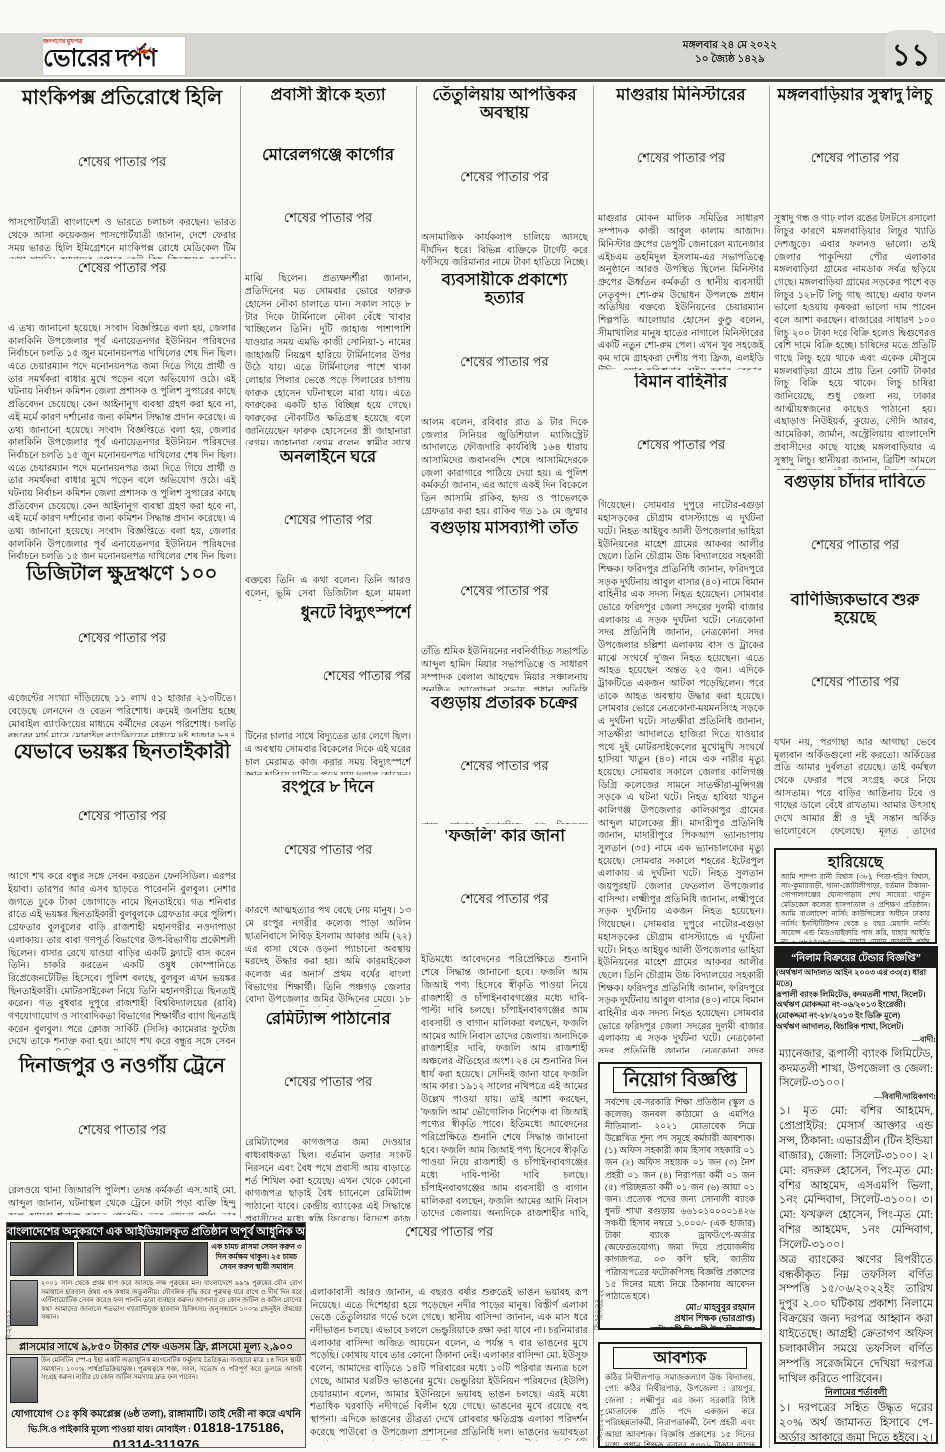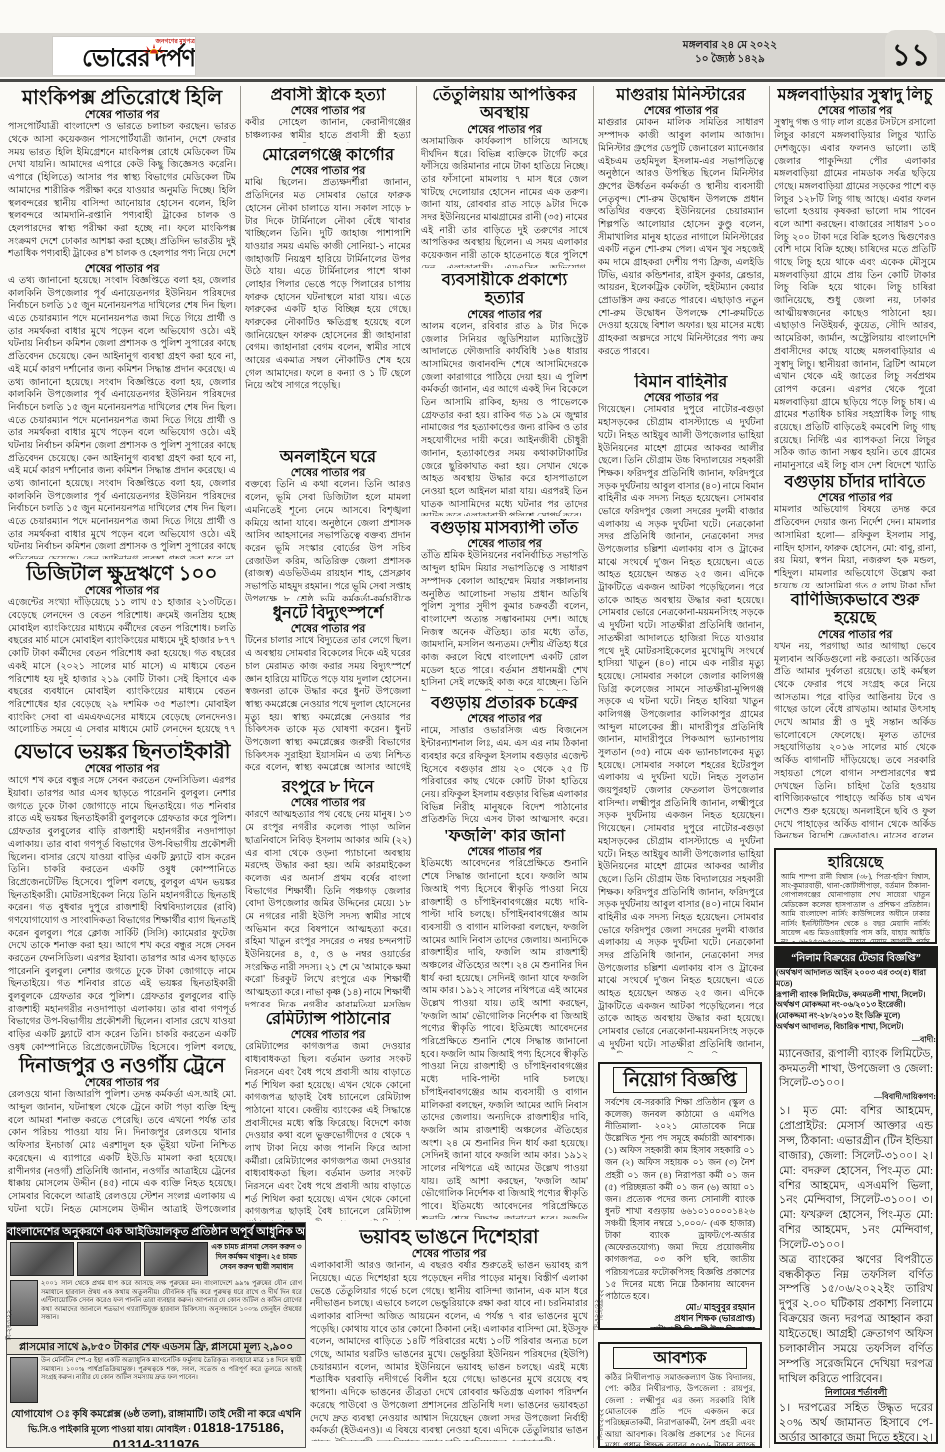--- a/index.html
+++ b/index.html
@@ -1,36 +1,36 @@
 <!DOCTYPE html>
 <html><head>
 <meta charset="utf-8">
 <style>
   html,body{margin:0;padding:0;background:#e9e7e2;}
   .page{position:relative;width:945px;height:1452px;background:#fbfaf6;overflow:hidden;
         font-family:"Liberation Serif",serif;color:#141412;}
   
   .gray-band{position:absolute;left:0;top:33px;width:945px;height:44px;background:#d7d5d0;}
-  .masthead{position:absolute;left:52px;top:36px;width:142px;height:38px;background:#fff;
-            border:1px solid #cfcdc8;text-align:right;overflow:hidden;}
+  .masthead{position:absolute;left:42px;top:36px;width:142px;height:38px;background:#fff;
+            border:1px solid #cfcdc8;text-align:left;overflow:hidden;}
   .tagline{font-size:6px;color:#c6231b;font-weight:bold;line-height:8px;}
   .mtitle{font-size:24px;font-weight:bold;line-height:26px;letter-spacing:-1px;}
   .sun{position:absolute;right:26px;top:6px;width:30px;height:12px;}
   .dateblock{position:absolute;right:168px;top:38px;text-align:center;font-size:10.5px;
              line-height:14px;font-weight:bold;color:#222;}
   .pagetab{position:absolute;right:8px;top:30px;width:52px;height:47px;background:#dedcd6;
            border-radius:10px 10px 0 0;text-align:center;font-size:30px;font-weight:bold;line-height:50px;}
   .toprule{position:absolute;left:0;top:79px;width:945px;height:3px;background:#4a4a48;}
   
   .col{position:absolute;top:86px;overflow:hidden;}
-  .art{display:flex;flex-direction:column;overflow:hidden;box-sizing:border-box;padding-bottom:3px;}
+  .art{display:flex;flex-direction:column;overflow:hidden;box-sizing:border-box;padding-bottom:3px;gap:48px;}
   .hl{margin:0;font-size:16.5px;font-weight:bold;text-align:center;line-height:1.12;}
   .colw .hl{font-size:20px;}
   .wideblk .hl{font-size:19px;}
-  .cont{font-size:11px;font-weight:bold;text-align:center;line-height:12px;}
+  .cont{font-size:13px;font-weight:normal;text-align:center;line-height:12px;}
   .bd{flex:1;overflow:hidden;font-size:9.4px;line-height:1.35;text-align:justify;text-justify:inter-word;}
   .vrule{position:absolute;width:1px;background:#9a978f;}
   
   .nbox{position:absolute;border:2px solid #1d1d1b;box-sizing:border-box;padding:3px 5px;overflow:hidden;background:#fbfaf6;}
   .ntitle{font-size:19px;font-weight:bold;text-align:center;border:1px solid #1d1d1b;margin:0 8px 3px;line-height:1.25;}
   .ntitle.plain{border:none;}
   .nbody{font-size:8.8px;line-height:1.38;text-align:justify;}
   .nsig{font-size:8.8px;font-weight:bold;text-align:right;line-height:1.35;}
   .nsig div{line-height:1.3;}
   
@@ -133,21 +133,21 @@
     <div class="cont">শেষের পাতার পর</div>
     <div class="bd">মাঝি ছিলেন। প্রত্যক্ষদর্শীরা জানান, প্রতিদিনের মত সোমবার ভোরে ফারুক হোসেন নৌকা চালাতে যান। সকাল সাড়ে ৮ টার দিকে টার্মিনালে নৌকা বেঁধে খাবার খাচ্ছিলেন তিনি। দুটি জাহাজ পাশাপাশি যাওয়ার সময় এমভি কাজী সোনিয়া-১ নামের জাহাজটি নিয়ন্ত্রণ হারিয়ে টার্মিনালের উপর উঠে যায়। এতে টার্মিনালের পাশে থাকা লোহার পিলার ভেঙে পড়ে পিলারের চাপায় ফারুক হোসেন ঘটনাস্থলে মারা যায়। এতে ফারুকের একটি হাত বিচ্ছিন্ন হয়ে গেছে। ফারুকের নৌকাটিও ক্ষতিগ্রস্থ হয়েছে বলে জানিয়েছেন ফারুক হোসেনের স্ত্রী জাহানারা বেগম। জাহানারা বেগম বলেন, স্বামীর সাথে আয়ের একমাত্র সম্বল নৌকাটিও শেষ হয়ে গেল আমাদের। ফলে ৪ কন্যা ও ১ টি ছেলে নিয়ে অথৈ সাগরে পড়েছি।</div>
   </div>
 
   <div class="art" style="height: 156px;">
     <h2 class="hl">অনলাইনে ঘরে</h2>
     <div class="cont">শেষের পাতার পর</div>
     <div class="bd">বক্তব্যে তিনি এ কথা বলেন। তিনি আরও বলেন, ভূমি সেবা ডিজিটাল হলে মামলা এমনিতেই শূন্যে নেমে আসবে। বিশৃঙ্খলা কমিয়ে আনা যাবে। অনুষ্ঠানে জেলা প্রশাসক আসিব আহসানের সভাপতিত্বে বক্তব্য প্রদান করেন ভূমি সংস্কার বোর্ডের উপ সচিব রেজাউল করিম, অতিরিক্ত জেলা প্রশাসক (রাজস্ব) এডভিউএম রায়হান শাহ, প্রেসক্লাব সভাপতি মাহমুদ রহমান। পরে ভূমি সেবা সপ্তাহ উপলক্ষে ৮ শ্রেষ্ঠ ভূমি কর্মকর্তা-কর্মচারীকে সম্মাননা প্রদান করা হয়।</div>
   </div>
 
-  <div class="art" style="height: 174px;">
+  <div class="art" style="height: 174px; align-items: flex-end;">
     <h2 class="hl">ধুনটে বিদ্যুৎস্পর্শে</h2>
     <div class="cont">শেষের পাতার পর</div>
     <div class="bd">টিনের চালার সাথে বিদ্যুতের তার লেগে ছিল। এ অবস্থায় সোমবার বিকেলের দিকে এই ঘরের চাল মেরামত কাজ করার সময় বিদ্যুৎস্পর্শে জ্ঞান হারিয়ে মাটিতে পড়ে যায় দুলাল হোসেন। স্বজনরা তাকে উদ্ধার করে ধুনট উপজেলা স্বাস্থ্য কমপ্লেক্সে নেওয়ার পথে দুলাল হোসেনের মৃত্যু হয়। স্বাস্থ্য কমপ্লেক্সে নেওয়ার পর চিকিৎসক তাকে মৃত ঘোষণা করেন। ধুনট উপজেলা স্বাস্থ্য কমপ্লেক্সের জরুরী বিভাগের চিকিৎসক সুরাইয়া ইয়াসমিন এ তথ্য নিশ্চিত করে বলেন, স্বাস্থ্য কমপ্লেক্সে আসার আগেই দুলাল হোসেনের মৃত্যু হয়েছে। তাকে চিকিৎসাসেবা দেওয়ার সময় পাওয়া যায়নি।</div>
   </div>
 
   <div class="art" style="height: 232px;">
     <h2 class="hl">রংপুরে ৮ দিনে</h2>
     <div class="cont">শেষের পাতার পর</div>
     <div class="bd">কারণে আত্মহত্যার পথ বেছে নেয় মানুষ। ১৩ মে রংপুর নগরীর কলেজ পাড়া অলিন ছাত্রনিবাসে নিবিড় ইসলাম আকার অমি (২২) এর বাসা থেকে ওড়না প্যাচানো অবস্থায় মরদেহ উদ্ধার করা হয়। অমি কারমাইকেল কলেজ এর অনার্স প্রথম বর্ষের বাংলা বিভাগের শিক্ষার্থী। তিনি পঞ্চগড় জেলার বোদা উপজেলার জমির উদ্দিনের মেয়ে। ১৮ মে নগরের নারী ইউপি সদস্য স্বামীর সাথে অভিমান করে বিষপানে আত্মহত্যা করে। রহিমা খাতুন রংপুর সদরের ৩ নম্বর চন্দনপাট ইউনিয়নের ৪, ৫, ও ৬ নম্বর ওয়ার্ডের সংরক্ষিত নারী সদস্য। ২১ শে মে 'আমাকে ক্ষমা করো' চিরকুট লিখে রংপুরে এক শিক্ষার্থী আত্মহত্যা করে। নাভা কৃষ্ণ (১৪) নামে শিক্ষার্থী দুপুরের দিকে নগরীর কারামতিয়া মসজিদ সংলগ্ন একটি ভাড়া বাসা থেকে উদ্ধার করে পুলিশ। ওই শিক্ষার্থী রংপুর সরকারি বালিকা উচ্চ বিদ্যালয়ের নবম শ্রেণির ছাত্রী।</div>
   </div>
@@ -217,21 +217,20 @@
 
   <div class="art" style="height: 250px;">
     <h2 class="hl">বাণিজ্যিকভাবে শুরু হয়েছে</h2>
     <div class="cont">শেষের পাতার পর</div>
     <div class="bd">যখন নয়, পরগাছা আর আগাছা ভেবে মূল্যবান অর্কিডগুলো নষ্ট করতো। অর্কিডের প্রতি আমার দুর্বলতা রয়েছে। তাই কর্মস্থল থেকে ফেরার পথে সংগ্রহ করে নিয়ে আসতাম। পরে বাড়ির আঙিনায় টবে ও গাছের ডালে বেঁধে রাখতাম। আমার উৎসাহ দেখে আমার স্ত্রী ও দুই সন্তান অর্কিড ভালোবেসে ফেলেছে। মূলত তাদের সহযোগিতায় ২০১৬ সালের মার্চ থেকে অর্কিড বাগানটি দাঁড়িয়েছে। তবে সরকারি সহায়তা পেলে বাগান সম্প্রসারণের স্বপ্ন দেখছেন তিনি। চাহিদা তৈরি হওয়ায় বাণিজ্যিকভাবে পাহাড়ে অর্কিড চাষ এখন দেশেও শুরু হয়েছে। অনলাইনে ছবি ও ফুল দেখে পাহাড়ের অর্কিড বাগান থেকে অর্কিড কিনছেন বিদেশি ক্রেতারাও। নাসের বলেন, আমি নিজেও মিয়ানমার ও অনলাইনে যোগাযোগ করে অর্কিডগাছ সংগ্রহ করেছি।</div>
   </div>
 </div>
 
   <div class="col wideblk" style="left:310px;top:1226px;width:278px;height:220px">
   <div class="art" style="height: 218px;">
-    <h2 class="hl">ভয়াবহ ভাঙনে দিশেহারা</h2>
     <div class="cont">শেষের পাতার পর</div>
     <div class="bd">এলাকাবাসী আরও জানান, এ বছরও বর্ষার শুরুতেই ভাঙন ভয়াবহ রূপ নিয়েছে। এতে দিশেহারা হয়ে পড়েছেন নদীর পাড়ের মানুষ। বিস্তীর্ণ এলাকা ভেঙে তেঁতুলিয়ার গর্ভে চলে গেছে। স্থানীয় বাসিন্দা জানান, এক মাস ধরে নদীভাঙন চলছে। এভাবে চললে ভেন্ডুরিয়াকে রক্ষা করা যাবে না। চরনিমারার এলাকার বাসিন্দা অজিত আয়মেন বলেন, এ পর্যন্ত ৭ বার ভাঙনের মুখে পড়েছি। কোথায় যাবে তার কোনো ঠিকানা নেই। এলাকার বাসিন্দা মো. ইউসুফ বলেন, আমাদের বাড়িতে ১৪টি পরিবারের মধ্যে ১০টি পরিবার অন্যত্র চলে গেছে, আমার ঘরটিও ভাঙনের মুখে। ভেন্ডুরিয়া ইউনিয়ন পরিষদের (ইউপি) চেয়ারম্যান বলেন, আমার ইউনিয়নে ভয়াবহ ভাঙন চলছে। এরই মধ্যে শতাধিক ঘরবাড়ি নদীগর্ভে বিলীন হয়ে গেছে। ভাঙনের মুখে রয়েছে বহু স্থাপনা। এদিকে ভাঙনের তীব্রতা দেখে রোববার ক্ষতিগ্রস্ত এলাকা পরিদর্শন করেছে পাউবো ও উপজেলা প্রশাসনের প্রতিনিধি দল। ভাঙনের ভয়াবহতা দেখে দ্রুত ব্যবস্থা নেওয়ার আশ্বাস দিয়েছেন জেলা সদর উপজেলা নির্বাহী কর্মকর্তা (ইউএনও)। এ বিষয়ে ব্যবস্থা নেওয়া হবে। এদিকে তেঁতুলিয়ার ভাঙন থেকে ঐতিহ্যবাহী ভেন্ডুরিয়াকে রক্ষার দাবি জানিয়েছেন এলাকাবাসী।</div>
   </div>
 </div>
   <span class="vcode" style="left:592px;top:1330px">সি-৭২০/২২</span>
 
   <div class="nbox" style="left:598px;top:1062px;width:164px;height:268px">
     <div class="ntitle">নিয়োগ বিজ্ঞপ্তি</div>
     <div class="nbody">সর্বশেষ বে-সরকারি শিক্ষা প্রতিষ্ঠান (স্কুল ও কলেজ) জনবল কাঠামো ও এমপিও নীতিমালা- ২০২১ মোতাবেক নিম্নে উল্লেখিত শূন্য পদ সমূহে কর্মচারী আবশ্যক। (১) অফিস সহকারী কাম হিসাব সহকারি ০১ জন (২) অফিস সহায়ক ০১ জন (৩) নৈশ প্রহরী ০১ জন (৪) নিরাপত্তা কর্মী ০১ জন (৫) পরিচ্ছন্নতা কর্মী ০১ জন (৬) আয়া ০১ জন। প্রত্যেক পদের জন্য সোনালী ব্যাংক ধুনট শাখা বগুড়ায় ৬৬১০১০০০০১৪২৬ সঞ্চয়ী হিসাব নম্বরে ১,০০০/- (এক হাজার) টাকা ব্যাংক ড্রাফট/পে-অর্ডার (অফেরতযোগ্য) জমা দিয়ে প্রয়োজনীয় কাগজপত্র, ০৩ কপি ছবি, জাতীয় পরিচয়পত্রের ফটোকপিসহ বিজ্ঞপ্তি প্রকাশের ১৫ দিনের মধ্যে নিম্নে ঠিকানায় আবেদন পাঠাতে হবে।</div>
     <div class="nsig">

